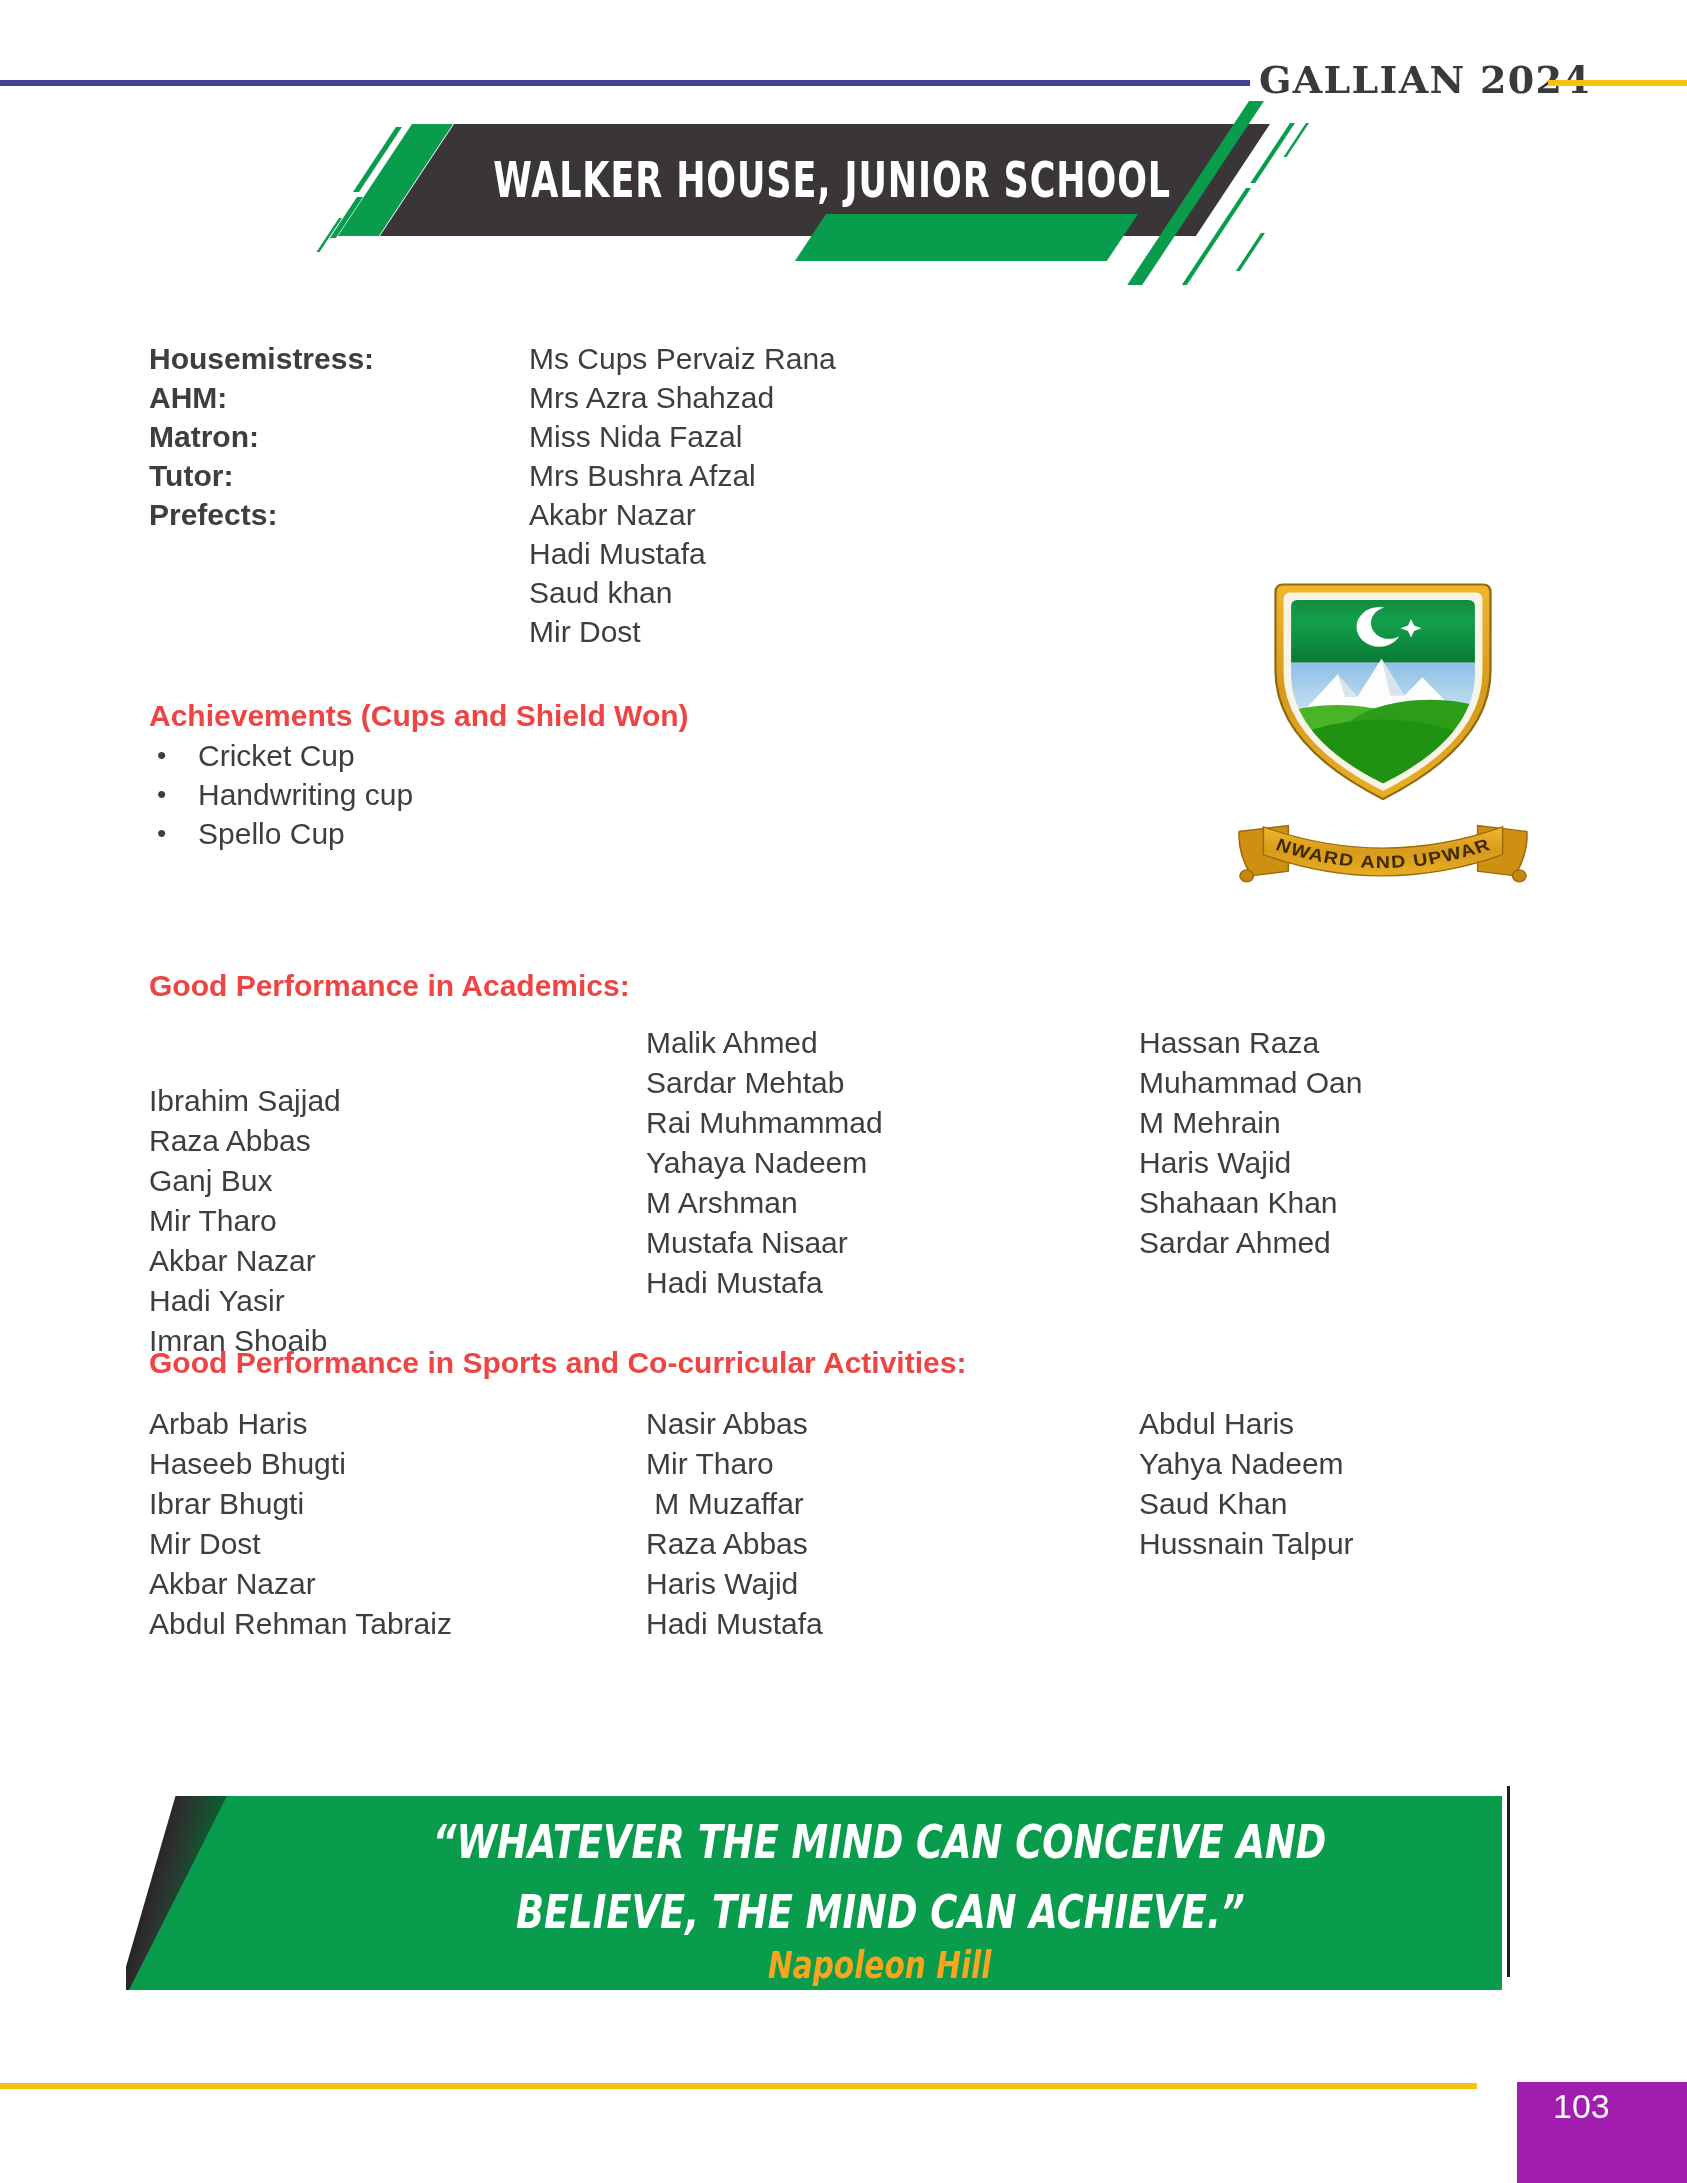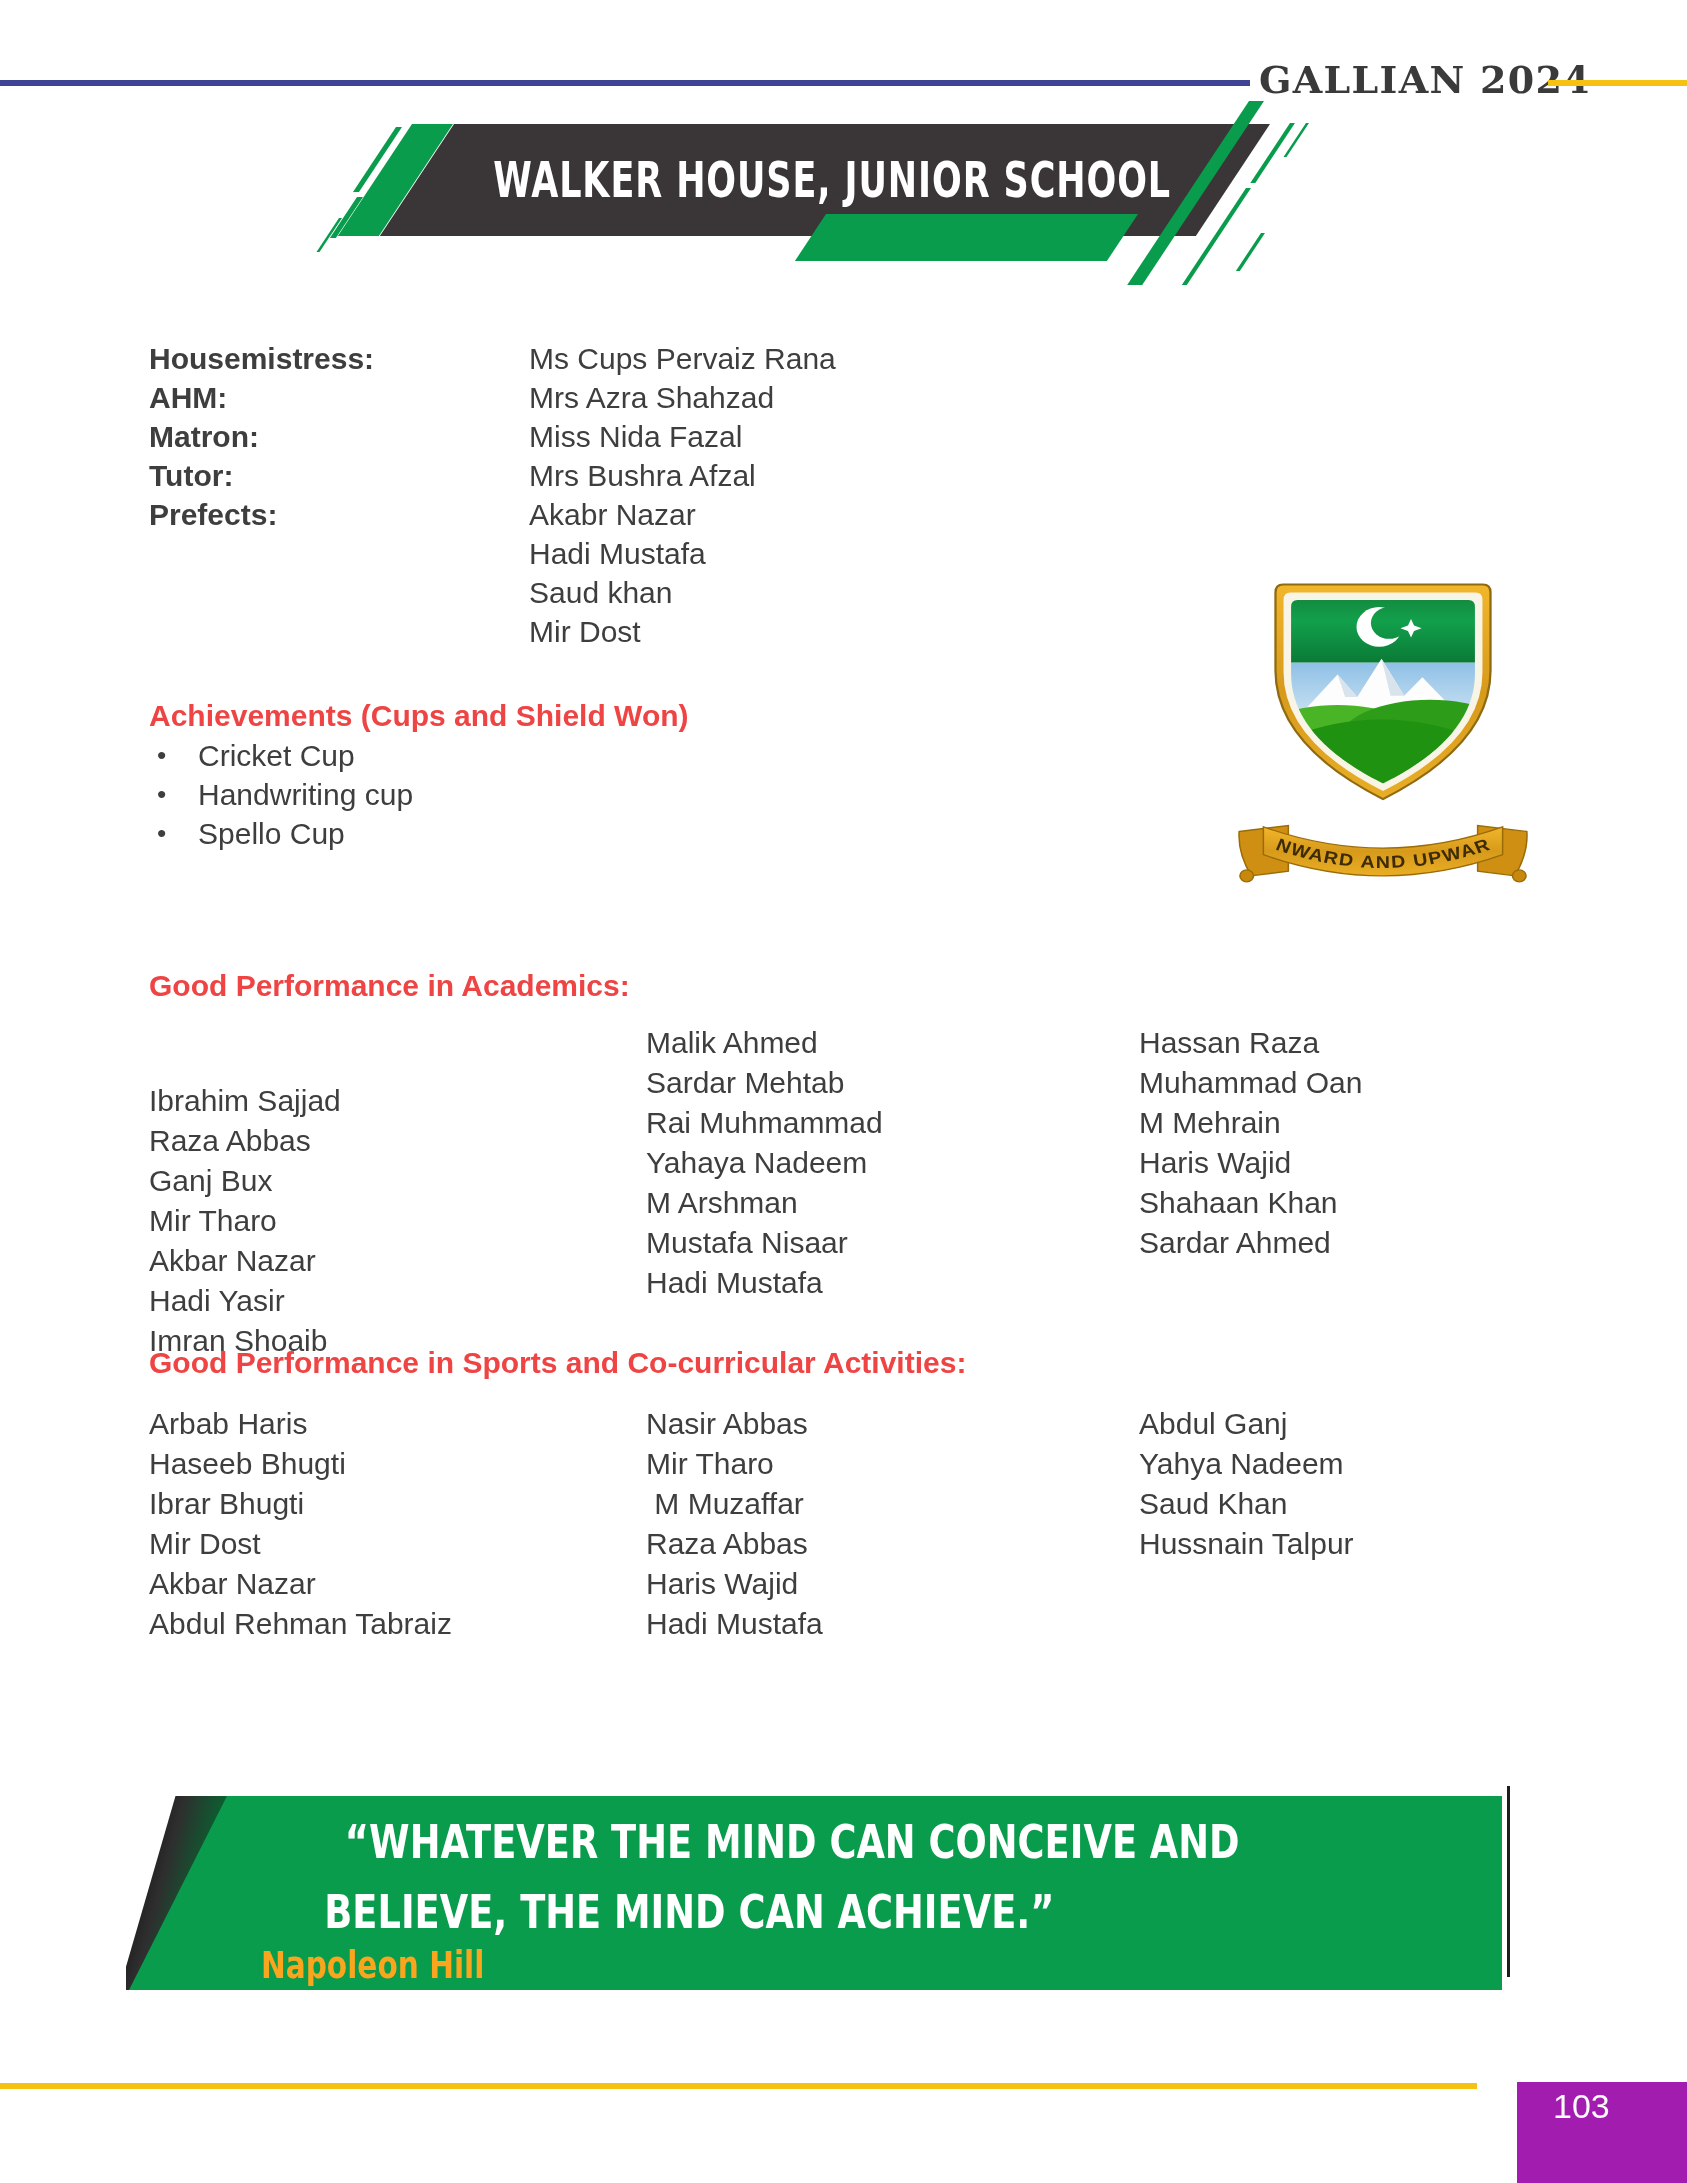--- a/index.html
+++ b/index.html
@@ -66,21 +66,21 @@
   .quote-body{
     position:absolute;left:126px;top:1796px;width:1376px;height:194px;
     background:#089C4C;clip-path:polygon(7.2% 0,100% 0,100% 100%,0 100%);
   }
   .quote-curl{
     position:absolute;left:126px;top:1796px;width:101px;height:194px;
     background:linear-gradient(105deg,#0b0b0b 8%,#2e2e2e 38%,#0e5c31 64%,#089C4C 88%);
     clip-path:polygon(49% 0,100% 0,3% 100%,0 100%,0 88%);z-index:2;
   }
   .quote-edge{position:absolute;left:1507px;top:1786px;width:2.6px;height:191px;background:#1D1D1D;}
-  .quote-text{position:absolute;left:233px;width:1276px;text-align:left;color:#ffffff;z-index:3;}
+  .quote-text{position:absolute;left:242px;width:1276px;text-align:center;color:#ffffff;z-index:3;font-style:italic;}
   .qline{display:inline-block;transform:scaleX(0.80);transform-origin:center;
     font-family:"DejaVu Sans",sans-serif;font-weight:bold;white-space:nowrap;}
   .qt1{top:1815px;font-size:46px;}
   .qt2{top:1885px;font-size:46px;}
   .qt-author{top:1944px;font-size:37px;color:#F9A51E;}
   .qt1 .qline,.qt2 .qline{font-size:46px;}
   .qt-author .qline{color:#F9A51E;font-size:37px;}
   
   .footer-yellow{position:absolute;left:0;top:2083px;width:1477px;height:6px;background:#F6C212;}
   .footer-blue{position:absolute;left:1477px;top:2082px;width:210px;height:101px;background:#a21caf;margin-left:40px;}
@@ -270,21 +270,21 @@
 
   <div>Nasir Abbas</div>
       <div>Mir Tharo</div>
       <div> M Muzaffar</div>
       <div>Raza Abbas</div>
       <div>Haris Wajid</div>
       <div>Hadi Mustafa</div>
     </div>
   <div class="namecol sport-col3">
 
-  <div>Abdul Ganj</div>
+  <div>Abdul Haris</div>
       <div>Yahya Nadeem</div>
       <div>Saud Khan</div>
       <div>Hussnain Talpur</div>
     </div>
 
   <div class="quote-body"></div>
   <div class="quote-curl"></div>
   <div class="quote-edge"></div>
   <div class="quote-text qt1">
     <span class="qline">“WHATEVER THE MIND CAN CONCEIVE AND</span>

